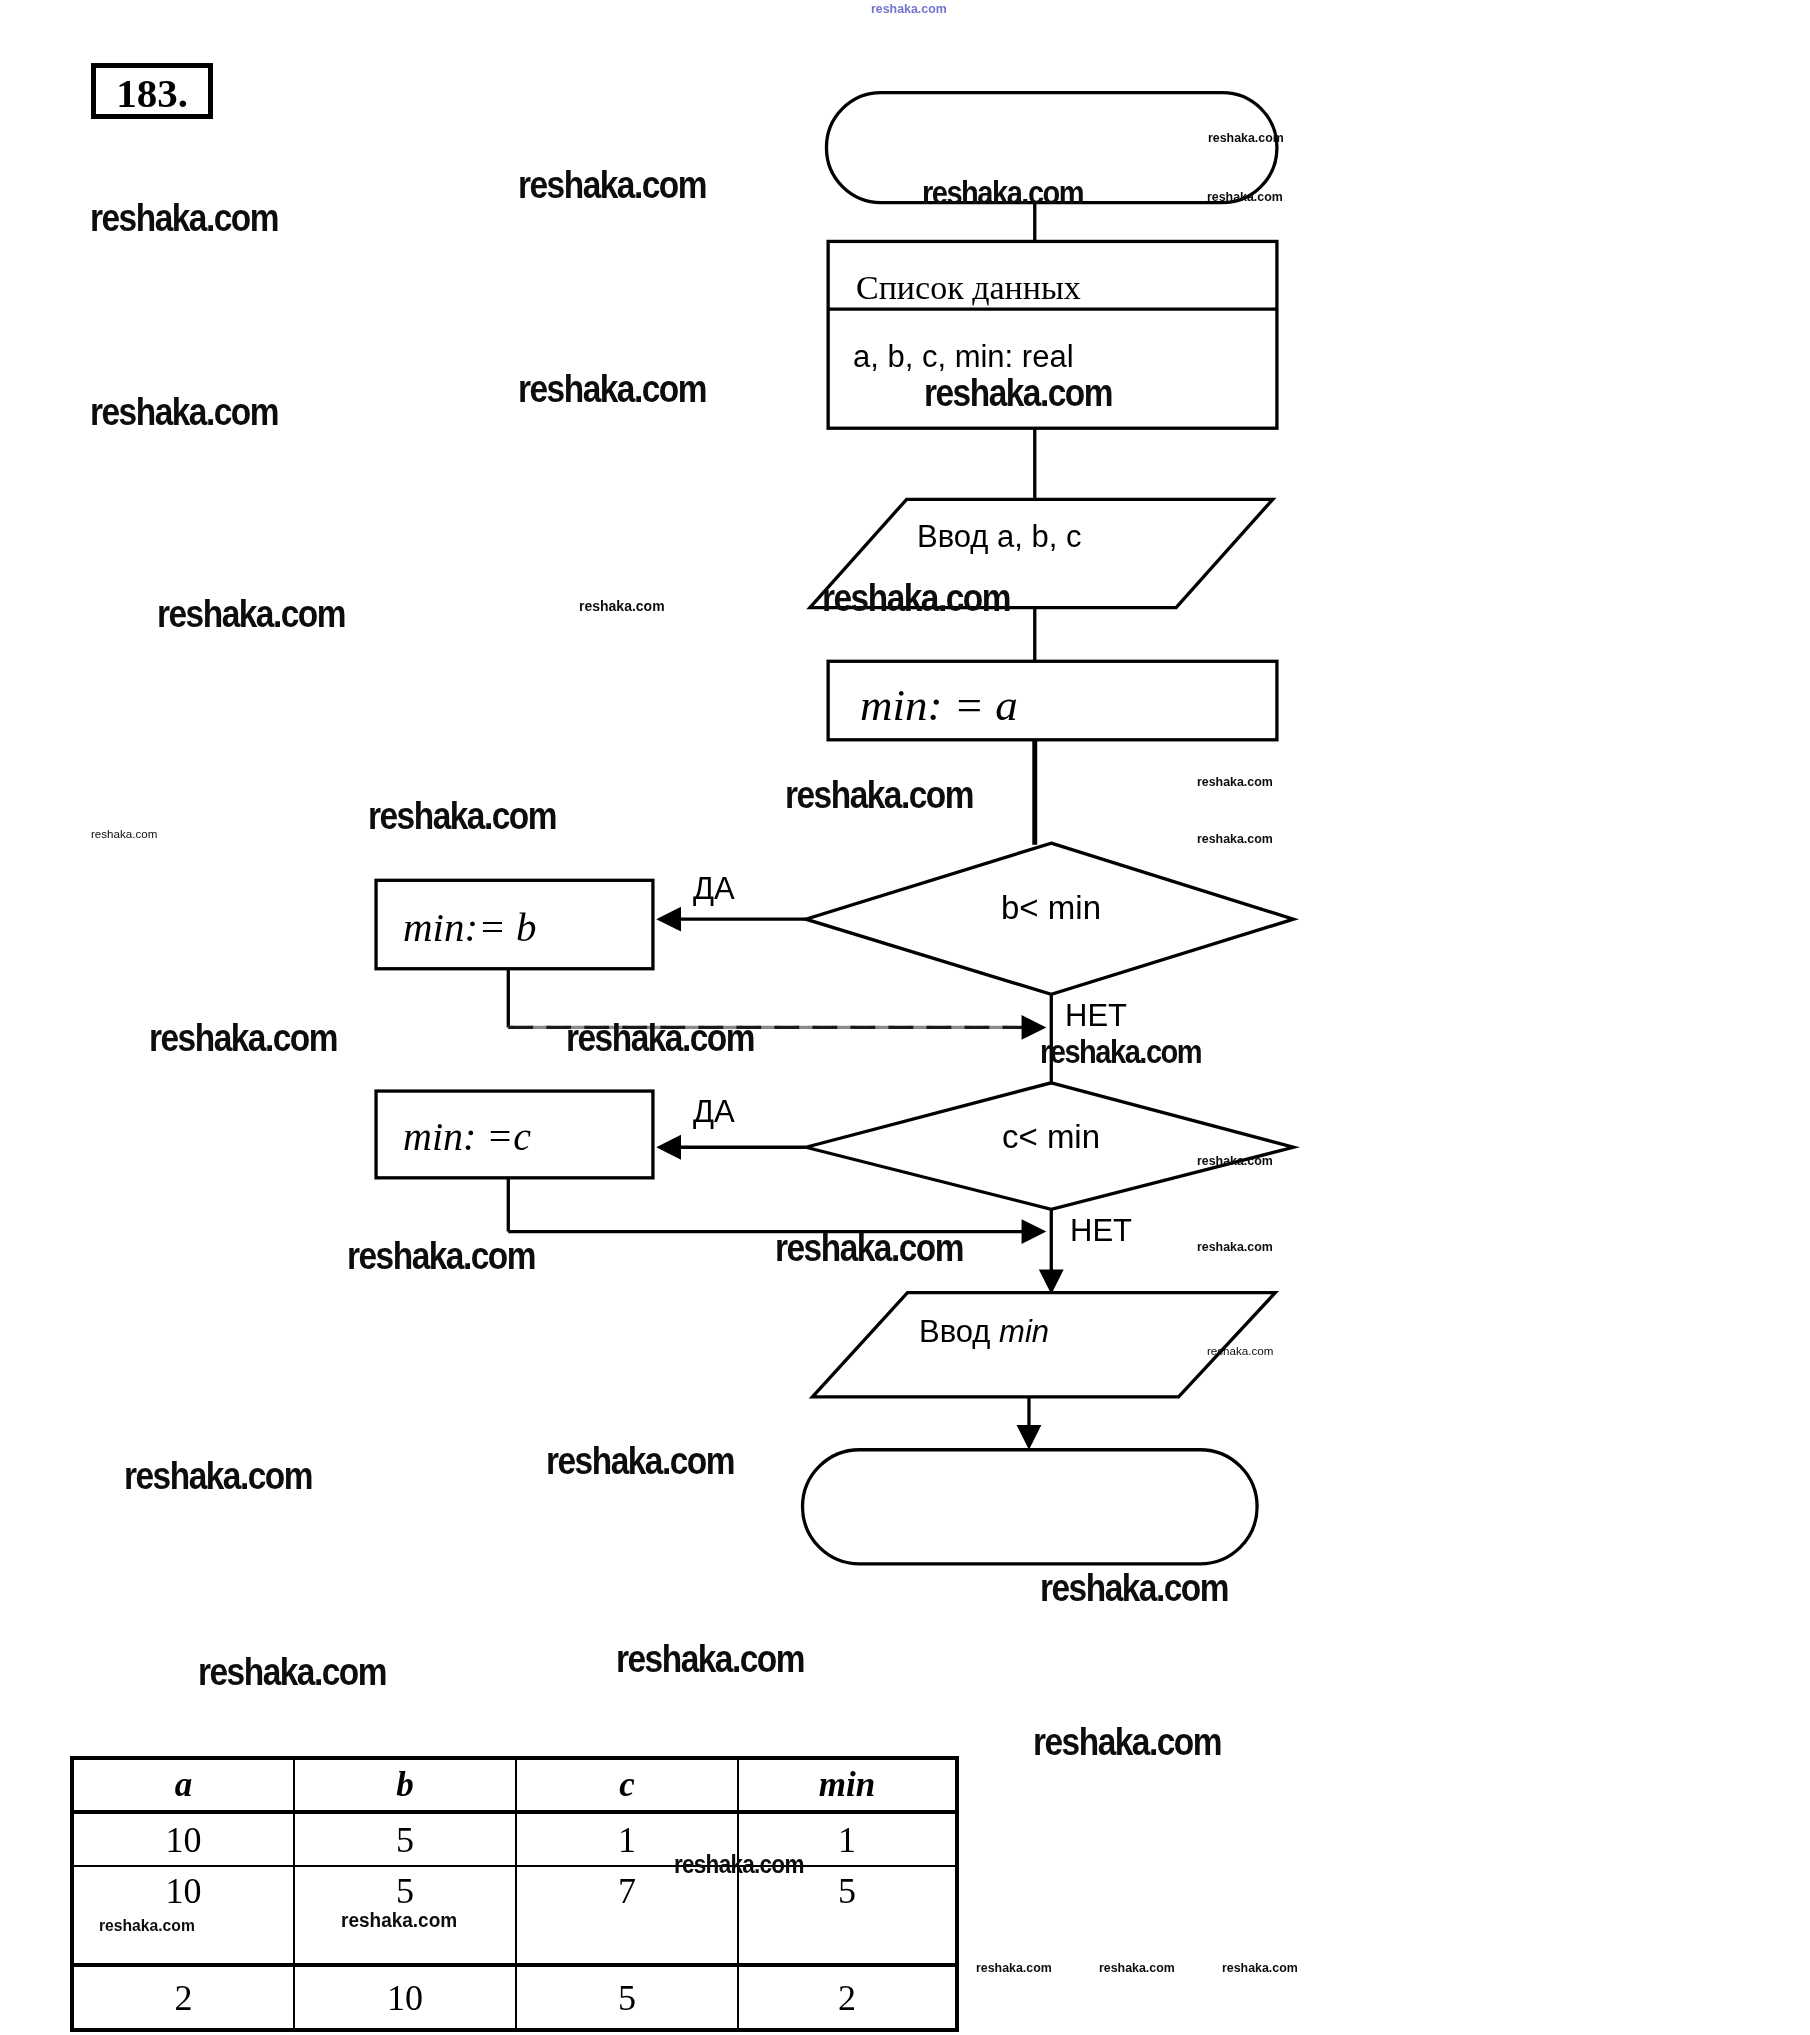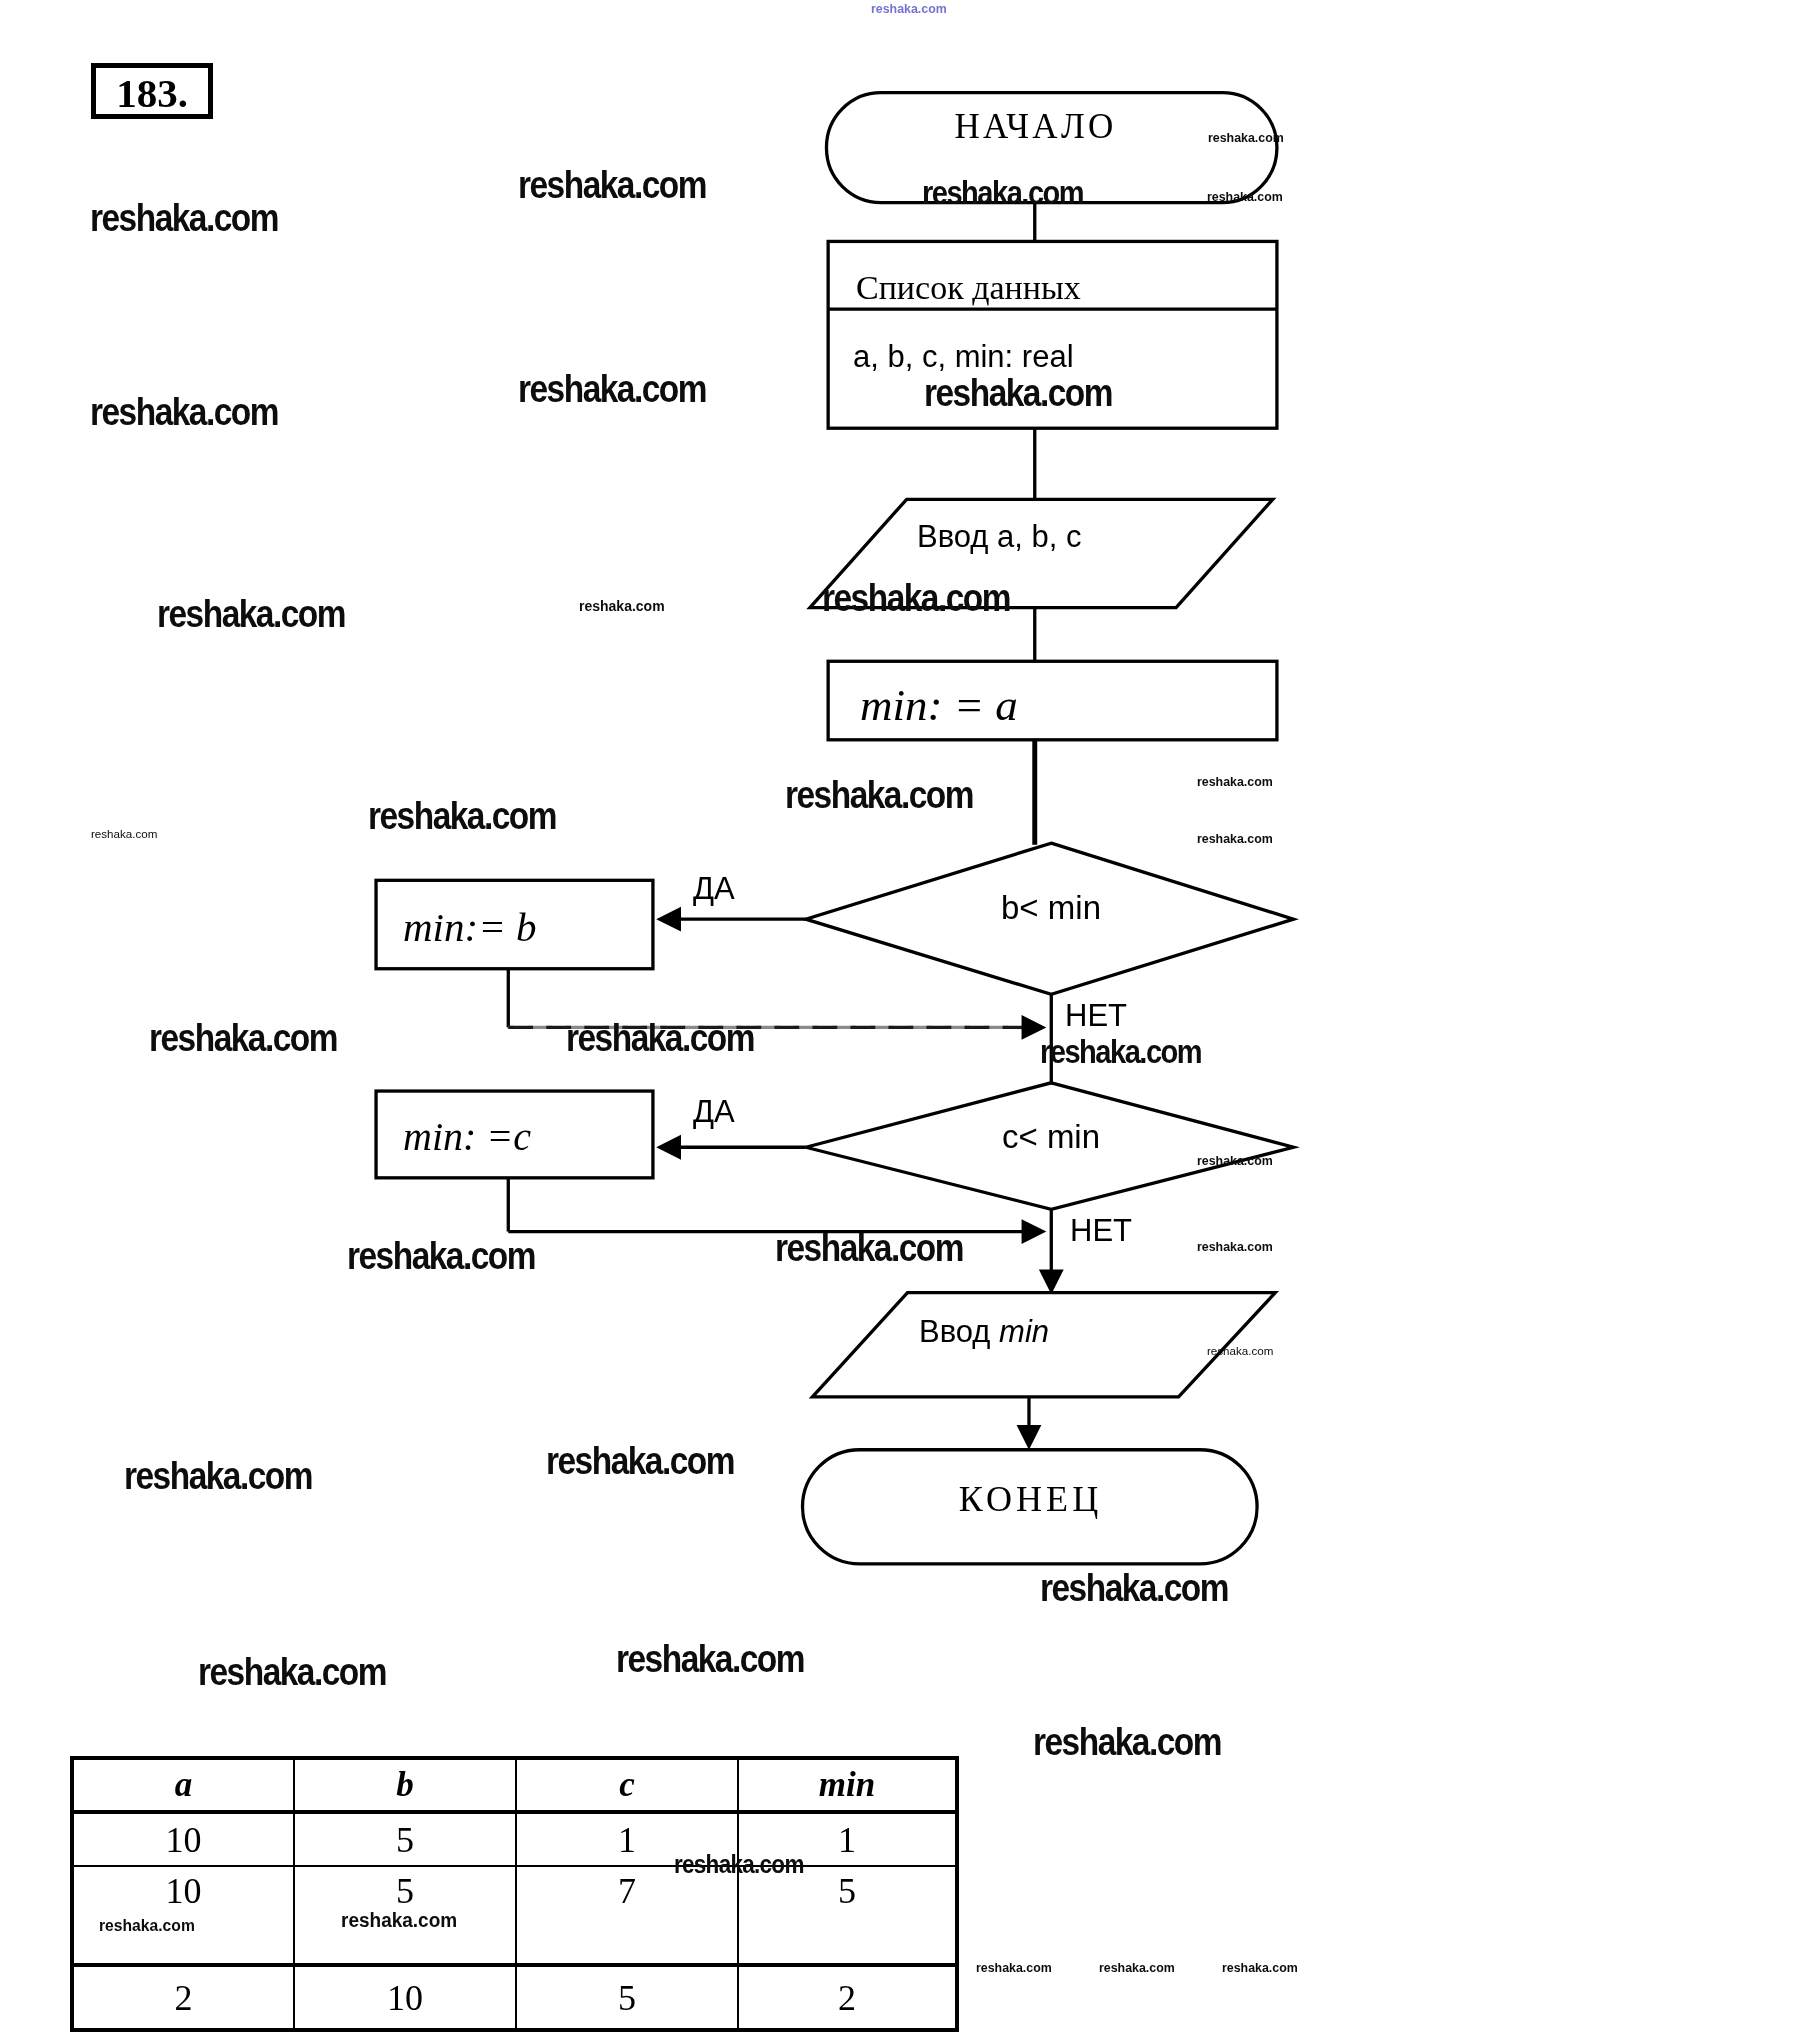--- a/index.html
+++ b/index.html
@@ -108,35 +108,33 @@
       <polygon points="794,1388 824,1373 824,1403"></polygon>
       <polygon points="1266,1243 1236,1228 1236,1258"></polygon>
       <polygon points="1266,1490 1236,1475 1236,1505"></polygon>
       <polygon points="1272,1566 1257,1536 1287,1536"></polygon>
       <polygon points="1245,1754 1230,1724 1260,1724"></polygon>
     </g>
   </svg>
 
   <div class="badge">183.</div>
 
-  <div class="node-text serif t-start">НАЧАЛО</div>
   <div class="node-text serif t-dltitle">Список данных</div>
   <div class="node-text sans  t-dlbody">a, b, c, min: real</div>
   <div class="node-text sans  t-input">Ввод a, b, c</div>
   <div class="node-text serif it t-assa">min: = a</div>
   <div class="node-text sans  t-decb">b&lt; min</div>
   <div class="node-text sans  t-yes1">ДА</div>
   <div class="node-text serif it t-assb">min:= b</div>
   <div class="node-text sans  t-no1">НЕТ</div>
   <div class="node-text sans  t-decc">c&lt; min</div>
   <div class="node-text sans  t-yes2">ДА</div>
   <div class="node-text serif it t-assc">min: =c</div>
   <div class="node-text sans  t-no2">НЕТ</div>
   <div class="node-text sans  t-output"><span>Ввод</span>&nbsp;<span class="it">min</span></div>
-  <div class="node-text serif t-end">КОНЕЦ</div>
 
   <table class="trace">
     <colgroup>
         <col style="width:222px">
         <col style="width:222px">
         <col style="width:222px">
         <col>
       </colgroup>
     <thead>
       <tr>

